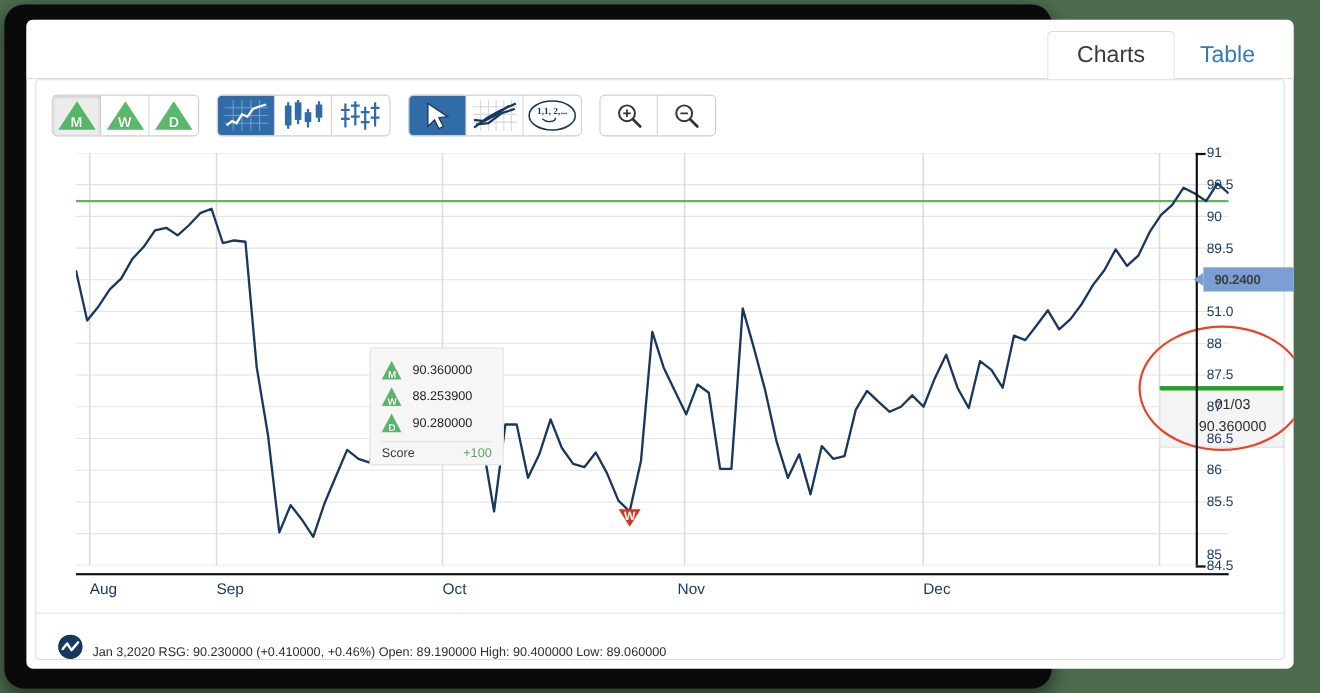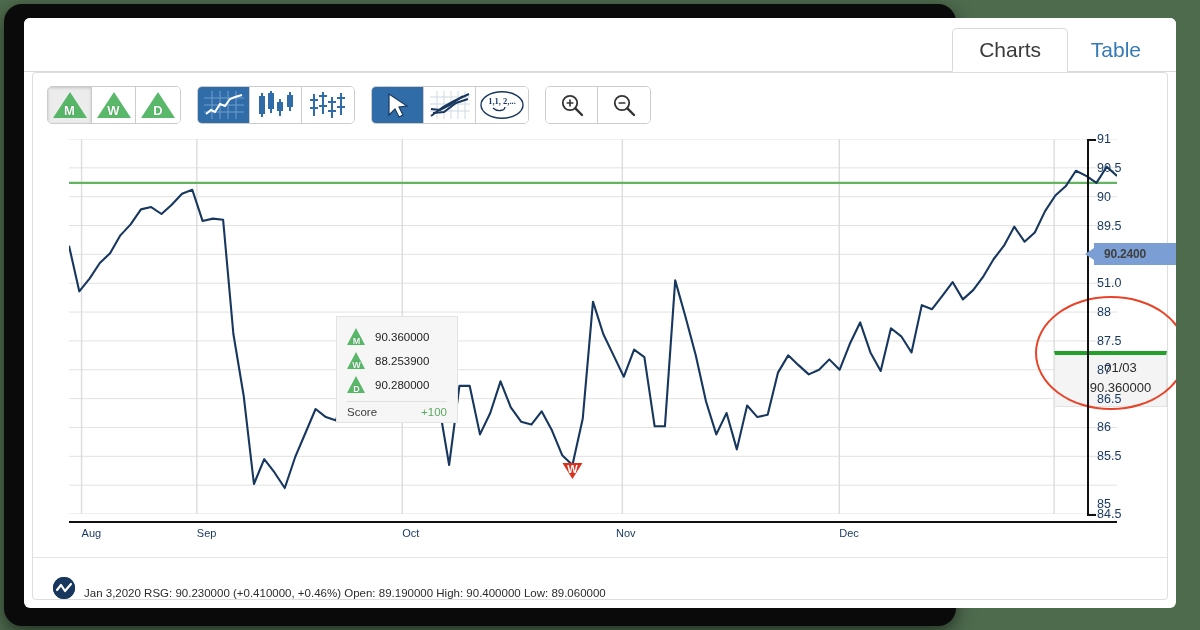--- a/index.html
+++ b/index.html
@@ -137,21 +137,21 @@
     transform: translateY(-50%);
     white-space: nowrap;
   }
   #x-axis-labels {
     position: absolute;
     left: 36px; top: 448px;
     width: 1048px; height: 28px;
   }
   .xtick {
     position: absolute; top: 6px;
-    font-size: 11px;
+    font-size: 14px;
     color: #17375e;
     text-align: right;
   }
 
   
   #legend-box {
     position: absolute;
     left: 267px; top: 177px;
     width: 122px; height: 107px;
     background: #f6f6f6;

